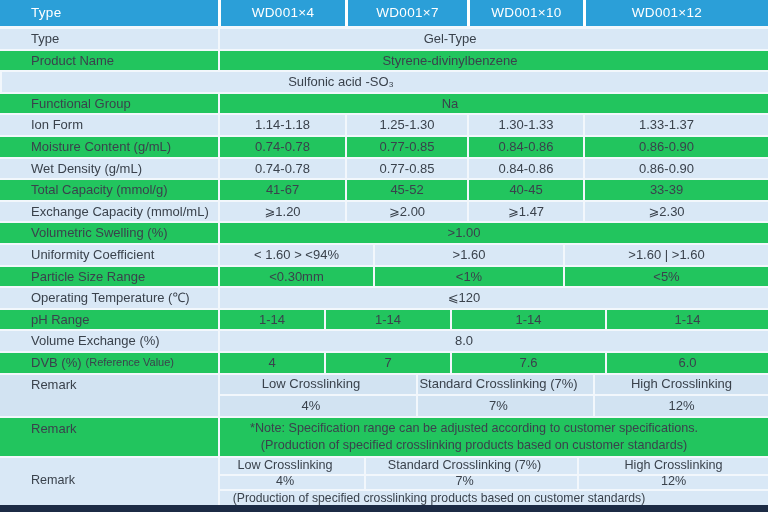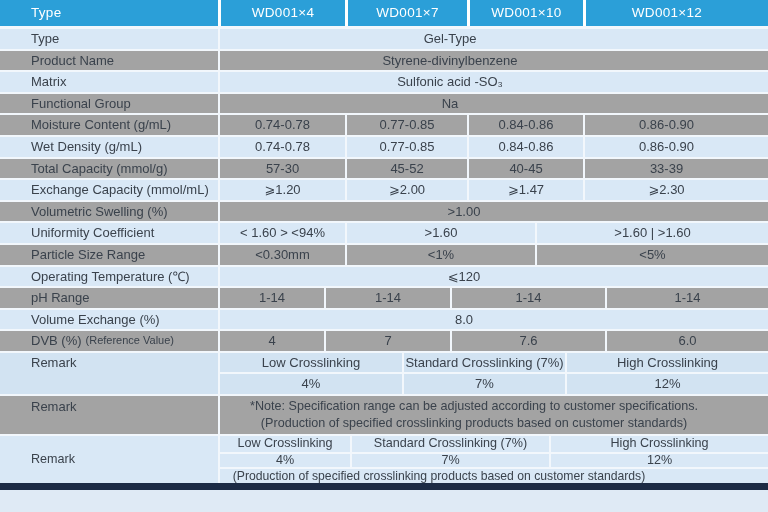--- a/index.html
+++ b/index.html
@@ -19,44 +19,44 @@
   }
   .lab{width:218px;justify-content:flex-start;padding-left:31px;}
   .val{border-left:2px solid #f2f7fc;text-align:center;}
   .span{flex:1;border-left:2px solid #f2f7fc;}
   
   .hrow{height:29px;background:#2b9fd8;color:#ffffff;border-bottom:3px solid #f2f7fc;}
   .hrow .cell{font-size:13.5px;letter-spacing:.3px;}
   .hrow .val{border-left:3px solid #ffffff;}
   
   .lt{background:#d9e8f6;}
-  .dk{background:#a3a3a3;}
+  .dk{background:#22c55e;}
   .md{background:#d2e3f2;}
   
   .r{height:21.6px;}
   
   .wa1{width:127px}.wa2{width:122px}.wa3{width:116px}.wa4{width:165px}
   
   .wb1{width:106px}.wb2{width:126px}.wb3{width:155px}.wb4{width:163px}
   
-  .wc1{width:127px}.wc2{width:190px}.wc3{flex:1}
+  .wc1{width:155px}.wc2{width:190px}.wc3{flex:1}
   
   .wd1{width:182px}.wd2{width:163px}.wd3{flex:1}
   
   .we1{width:130px}.we2{width:199px}.we3{flex:1}
   
   .off-a{padding-right:88px;}  
   .off-b{padding-right:60px;}   
   .off-c{padding-right:40px;text-align:center;}   
   .small-note{font-size:11px;margin-left:4px;}
   
   .rem{display:flex;border-bottom:2px solid #f2f7fc;box-sizing:border-box;}
   .rem .lab{align-items:center;}
   .rem .body{flex:1;display:flex;flex-direction:column;border-left:2px solid #f2f7fc;box-sizing:border-box;}
-  .subrow{display:flex;flex:1;box-sizing:border-box;}
+  .subrow{display:flex;flex:1;box-sizing:border-box;gap:14px;}
   .subrow + .subrow{border-top:2px solid #f2f7fc;}
   .subrow .cell{height:100%;}
   .subrow .cell + .cell{border-left:2px solid #f2f7fc;}
   .rem1{height:43px;}
   .rem1 .lab{align-items:flex-start;padding-top:3px;}
   .rem2{height:40px;}
   .rem2 .lab{align-items:flex-start;padding-top:4px;}
   .rem2 .body{justify-content:center;gap:3px;}
   .rem2 .note-line{display:flex;align-items:center;justify-content:center;font-size:12.6px;}
   .rem3{height:47px;border-bottom:none;}
@@ -84,49 +84,55 @@
     <div class="cell lab">Type</div>
     <div class="cell span off-a">Gel-Type</div>
   </div>
 
   <div class="row r dk">
     <div class="cell lab">Product Name</div>
     <div class="cell span off-a">Styrene-divinylbenzene</div>
   </div>
 
   <div class="row r lt">
-    <div class="cell lab">Matrix</div>
     <div class="cell span off-a">Sulfonic acid -SO₃</div>
   </div>
 
   <div class="row r dk">
     <div class="cell lab">Functional Group</div>
     <div class="cell span off-a">Na</div>
   </div>
 
+  <div class="row r lt">
+    <div class="cell lab">Ion Form</div>
+    <div class="cell val wa1">1.14-1.18</div>
+    <div class="cell val wa2">1.25-1.30</div>
+    <div class="cell val wa3">1.30-1.33</div>
+    <div class="cell val wa4">1.33-1.37</div>
+  </div>
 
   <div class="row r dk">
     <div class="cell lab">Moisture Content (g/mL)</div>
     <div class="cell val wa1">0.74-0.78</div>
     <div class="cell val wa2">0.77-0.85</div>
     <div class="cell val wa3">0.84-0.86</div>
     <div class="cell val wa4">0.86-0.90</div>
   </div>
 
   <div class="row r lt">
     <div class="cell lab">Wet Density (g/mL)</div>
     <div class="cell val wa1">0.74-0.78</div>
     <div class="cell val wa2">0.77-0.85</div>
     <div class="cell val wa3">0.84-0.86</div>
     <div class="cell val wa4">0.86-0.90</div>
   </div>
 
   <div class="row r dk">
     <div class="cell lab">Total Capacity (mmol/g)</div>
-    <div class="cell val wa1">57-30</div>
+    <div class="cell val wa1">41-67</div>
     <div class="cell val wa2">45-52</div>
     <div class="cell val wa3">40-45</div>
     <div class="cell val wa4">33-39</div>
   </div>
 
   <div class="row r lt">
     <div class="cell lab">Exchange Capacity (mmol/mL)</div>
     <div class="cell val wa1">⩾1.20</div>
     <div class="cell val wa2">⩾2.00</div>
     <div class="cell val wa3">⩾1.47</div>

